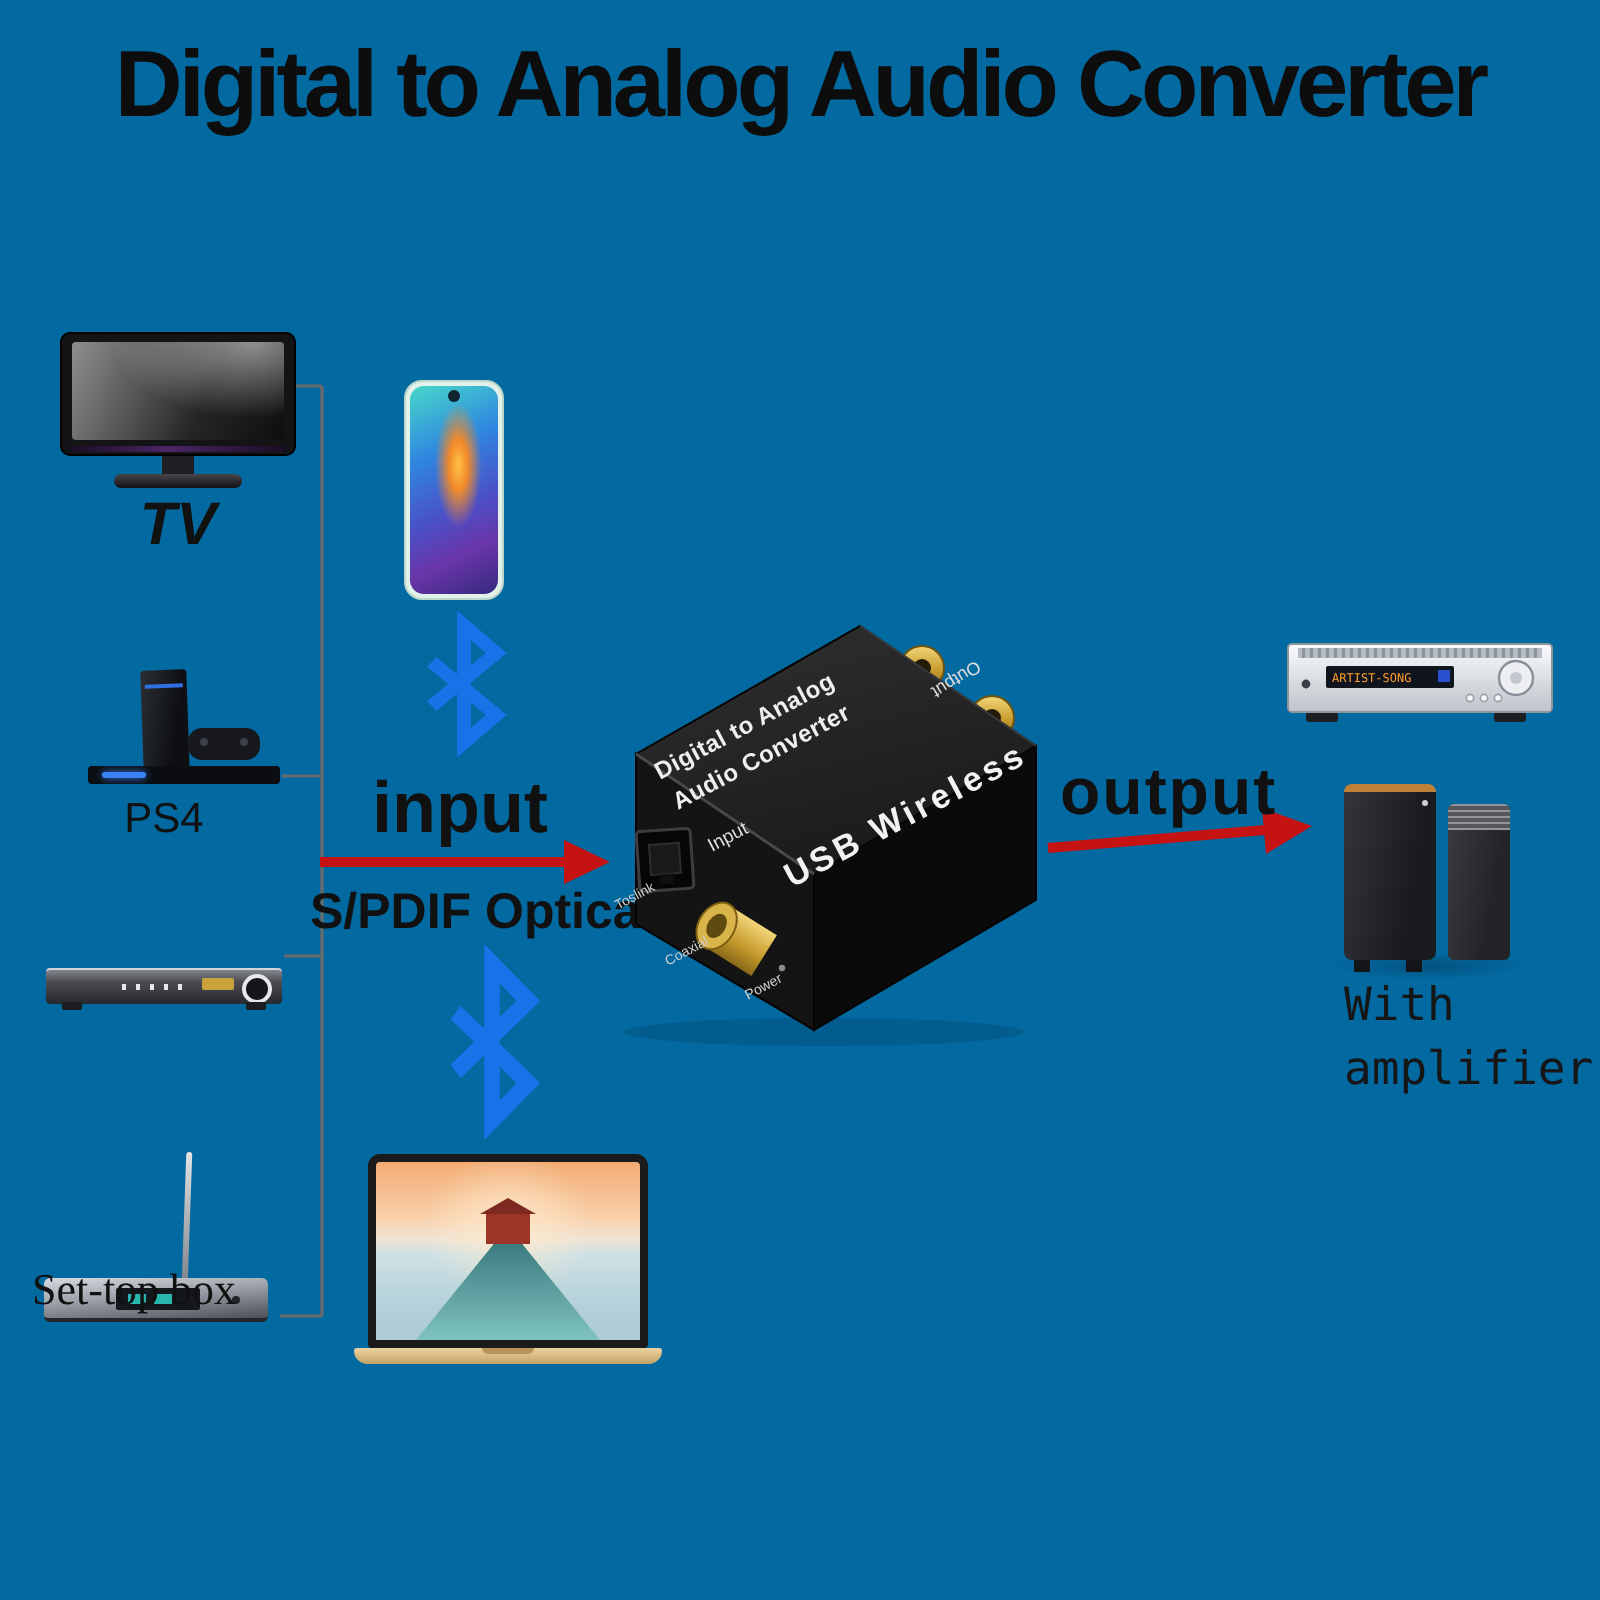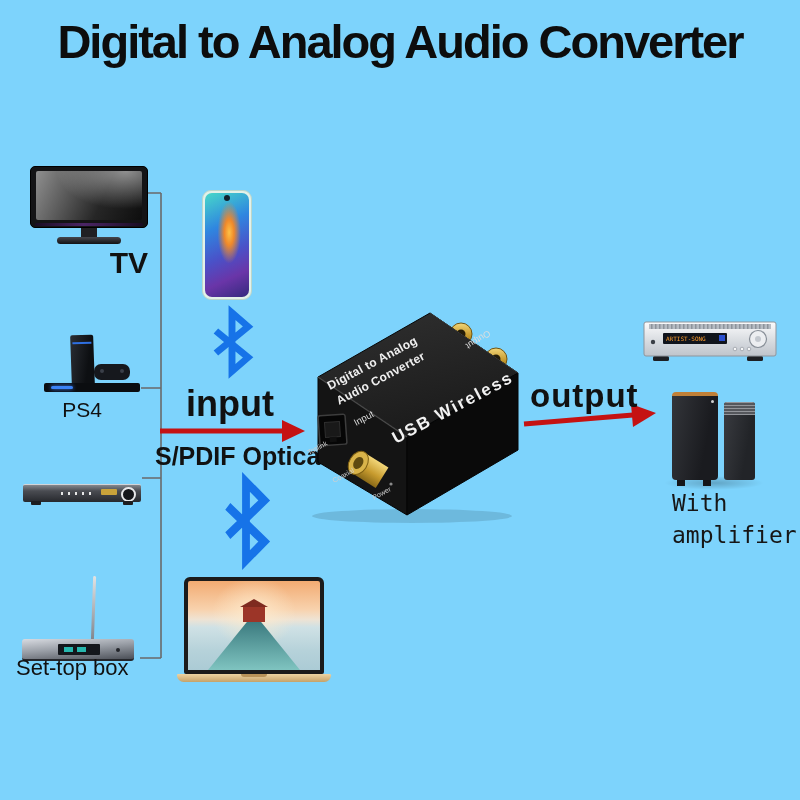--- a/index.html
+++ b/index.html
@@ -1,30 +1,30 @@
 <!DOCTYPE html>
 <html><head>
 <meta charset="utf-8">
 <style>
   html,body{margin:0;padding:0;background:#fff;}
-  #canvas{position:relative;width:800px;height:800px;background:#7dd3fc;overflow:hidden;
+  #canvas{position:relative;width:800px;height:800px;background:#0369a1;overflow:hidden;
           font-family:"Liberation Sans",sans-serif;color:#0f0f0f;}
   .abs{position:absolute;}
 
   
   .title{position:absolute;left:0;width:800px;text-align:center;font-weight:bold;
          font-size:47px;letter-spacing:-2px;color:#0d0d0d;}
   #title1{top:14px;} #title2{top:76px;}
 
   
   .lbl{position:absolute;color:#111;}
-  .lbl-tv{left:30px;top:246px;width:118px;text-align:right;font-size:30px;font-weight:bold;}
+  .lbl-tv{left:30px;top:246px;width:118px;text-align:center;font-size:30px;font-weight:bold;font-style:italic;}
   .lbl-ps4{left:38px;top:398px;width:88px;text-align:center;font-size:21px;}
   .lbl-dvd{left:30px;top:506px;width:112px;text-align:center;font-size:22px;font-weight:bold;}
-  .lbl-stb{left:16px;top:655px;font-family:Liberation Sans, sans-serif;font-size:22px;}
+  .lbl-stb{left:16px;top:632px;font-family:Liberation Serif, serif;font-size:22px;}
   .lbl-input{left:186px;top:383px;font-size:36px;font-weight:bold;}
   .lbl-spdif{left:155px;top:442px;font-size:25px;font-weight:bold;}
   .lbl-output{left:530px;top:377px;font-size:33px;font-weight:bold;letter-spacing:1px;}
   .lbl-amp{position:absolute;left:672px;font-family:"DejaVu Sans Mono",monospace;font-size:23px;color:#161616;}
   #amp1{top:490px;} #amp2{top:522px;}
 
   
   #wires{position:absolute;left:0;top:0;pointer-events:none;}
 
   

